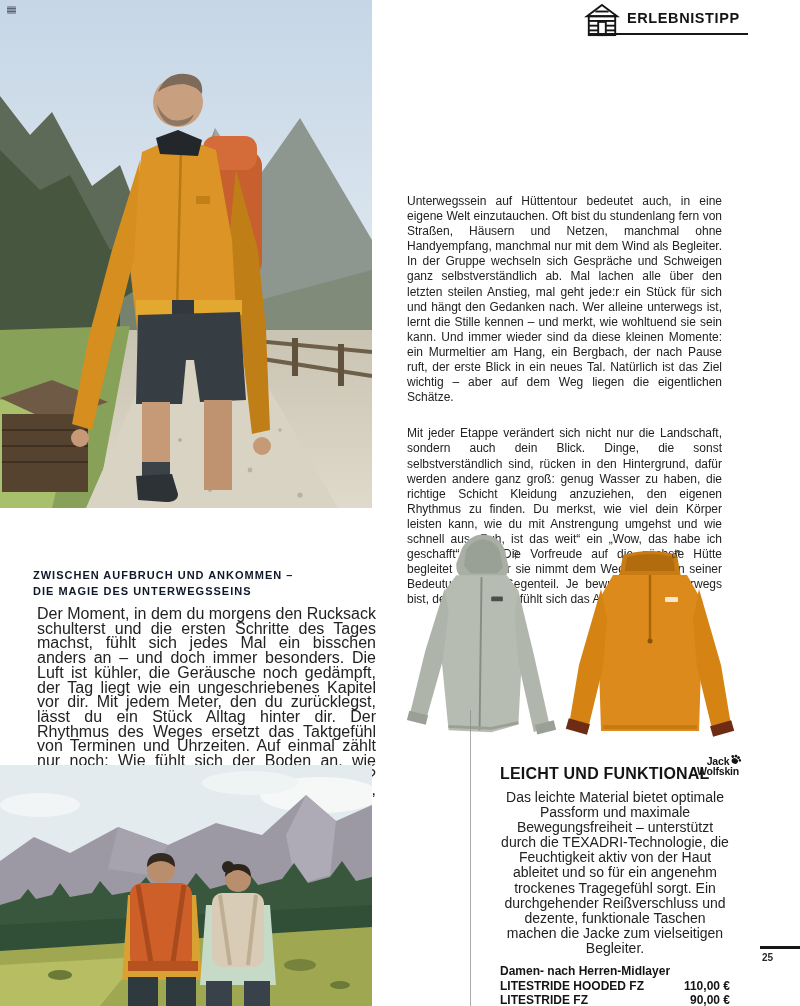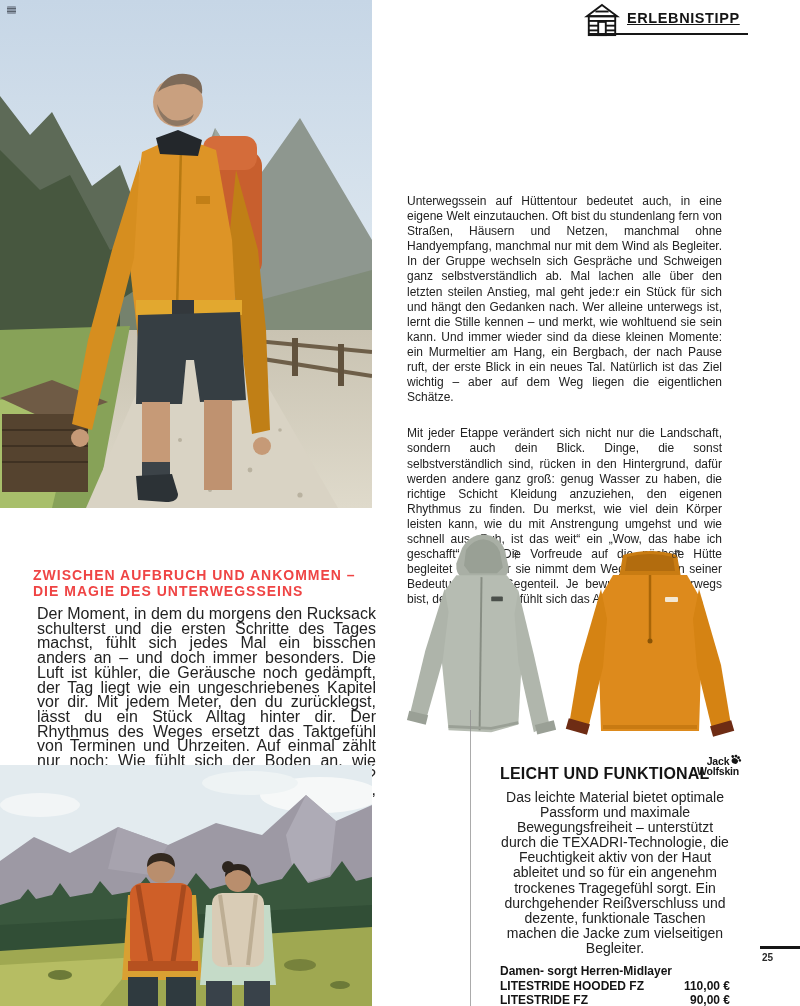--- a/index.html
+++ b/index.html
@@ -14,36 +14,36 @@
     background:repeating-linear-gradient(#8d99a8 0 2px,#5a636e 2px 3px);
     border-radius:1px;cursor:pointer;
   }
   
   .photo-main{position:absolute;left:0;top:0;width:372px;height:508px;}
   .photo-bottom{position:absolute;left:0;top:765px;width:372px;height:241px;}
   
   .hut-icon{position:absolute;left:583px;top:3px;}
   .header-label{
     position:absolute;left:627px;top:10px;
-    font-size:14.5px;font-weight:700;letter-spacing:.6px;color:#141414;text-decoration:underline;
+    font-size:14.5px;font-weight:700;letter-spacing:.6px;color:#141414;
   }
   .header-rule{position:absolute;left:588px;top:33px;width:160px;height:2px;background:#161616;}
   
   .article-col{
     position:absolute;left:392px;top:179px;width:345px;
     font-size:12px;line-height:15.1px;text-align:justify;
     hyphens:auto;-webkit-hyphens:auto;color:#222;
   }
   .article-col p{margin:15px;}
   .article-col p + p{margin-top:21px;}
   
   .section-block{position:absolute;left:33px;top:567px;width:347px;}
   .section-heading{
-    font-size:14px;font-weight:700;letter-spacing:1px;line-height:16px;
-    color:#ef4444;margin:0 0 8px 0;
+    font-size:11px;font-weight:700;letter-spacing:1px;line-height:16px;
+    color:#0f172a;margin:0 0 8px 0;
   }
   .section-body{
     font-size:16px;line-height:14.7px;text-align:justify;
     hyphens:auto;-webkit-hyphens:auto;color:#222;margin:4px;
   }
   
   .jacket-women{position:absolute;left:402px;top:531px;}
   .jacket-men{position:absolute;left:563px;top:545px;}
   .sym{position:absolute;font-size:18px;font-weight:400;color:#2a2a2a;}
   .sym-female{left:509px;top:544px;}
@@ -219,21 +219,21 @@
           <circle cx="10" cy="6" r="2.6"></circle>
         <circle cx="15.5" cy="6.5" r="2.6"></circle>
           <circle cx="20" cy="10" r="2.4"></circle>
       </g>
     </svg>
   </div>
 
   <div class="product-info">
     <h3 class="pi-heading">LEICHT UND FUNKTIONAL</h3>
     <p class="pi-desc">Das leichte Material bietet optimale Passform und maximale Bewegungsfreiheit – unterstützt durch die TEXADRI-Technologie, die Feuchtigkeit aktiv von der Haut ableitet und so für ein angenehm trockenes Tragegefühl sorgt. Ein durchgehender Reißverschluss und dezente, funktionale Taschen machen die Jacke zum vielseitigen Begleiter.</p>
-    <div class="pi-category">Damen- sorgt Herren-Midlayer</div>
+    <div class="pi-category">Damen- nach Herren-Midlayer</div>
     <div class="pi-row">
       <span>LITESTRIDE HOODED FZ</span>
       <span>110,00 €</span>
     </div>
     <div class="pi-row">
       <span>LITESTRIDE FZ</span>
       <span>90,00 €</span>
     </div>
   </div>
 

